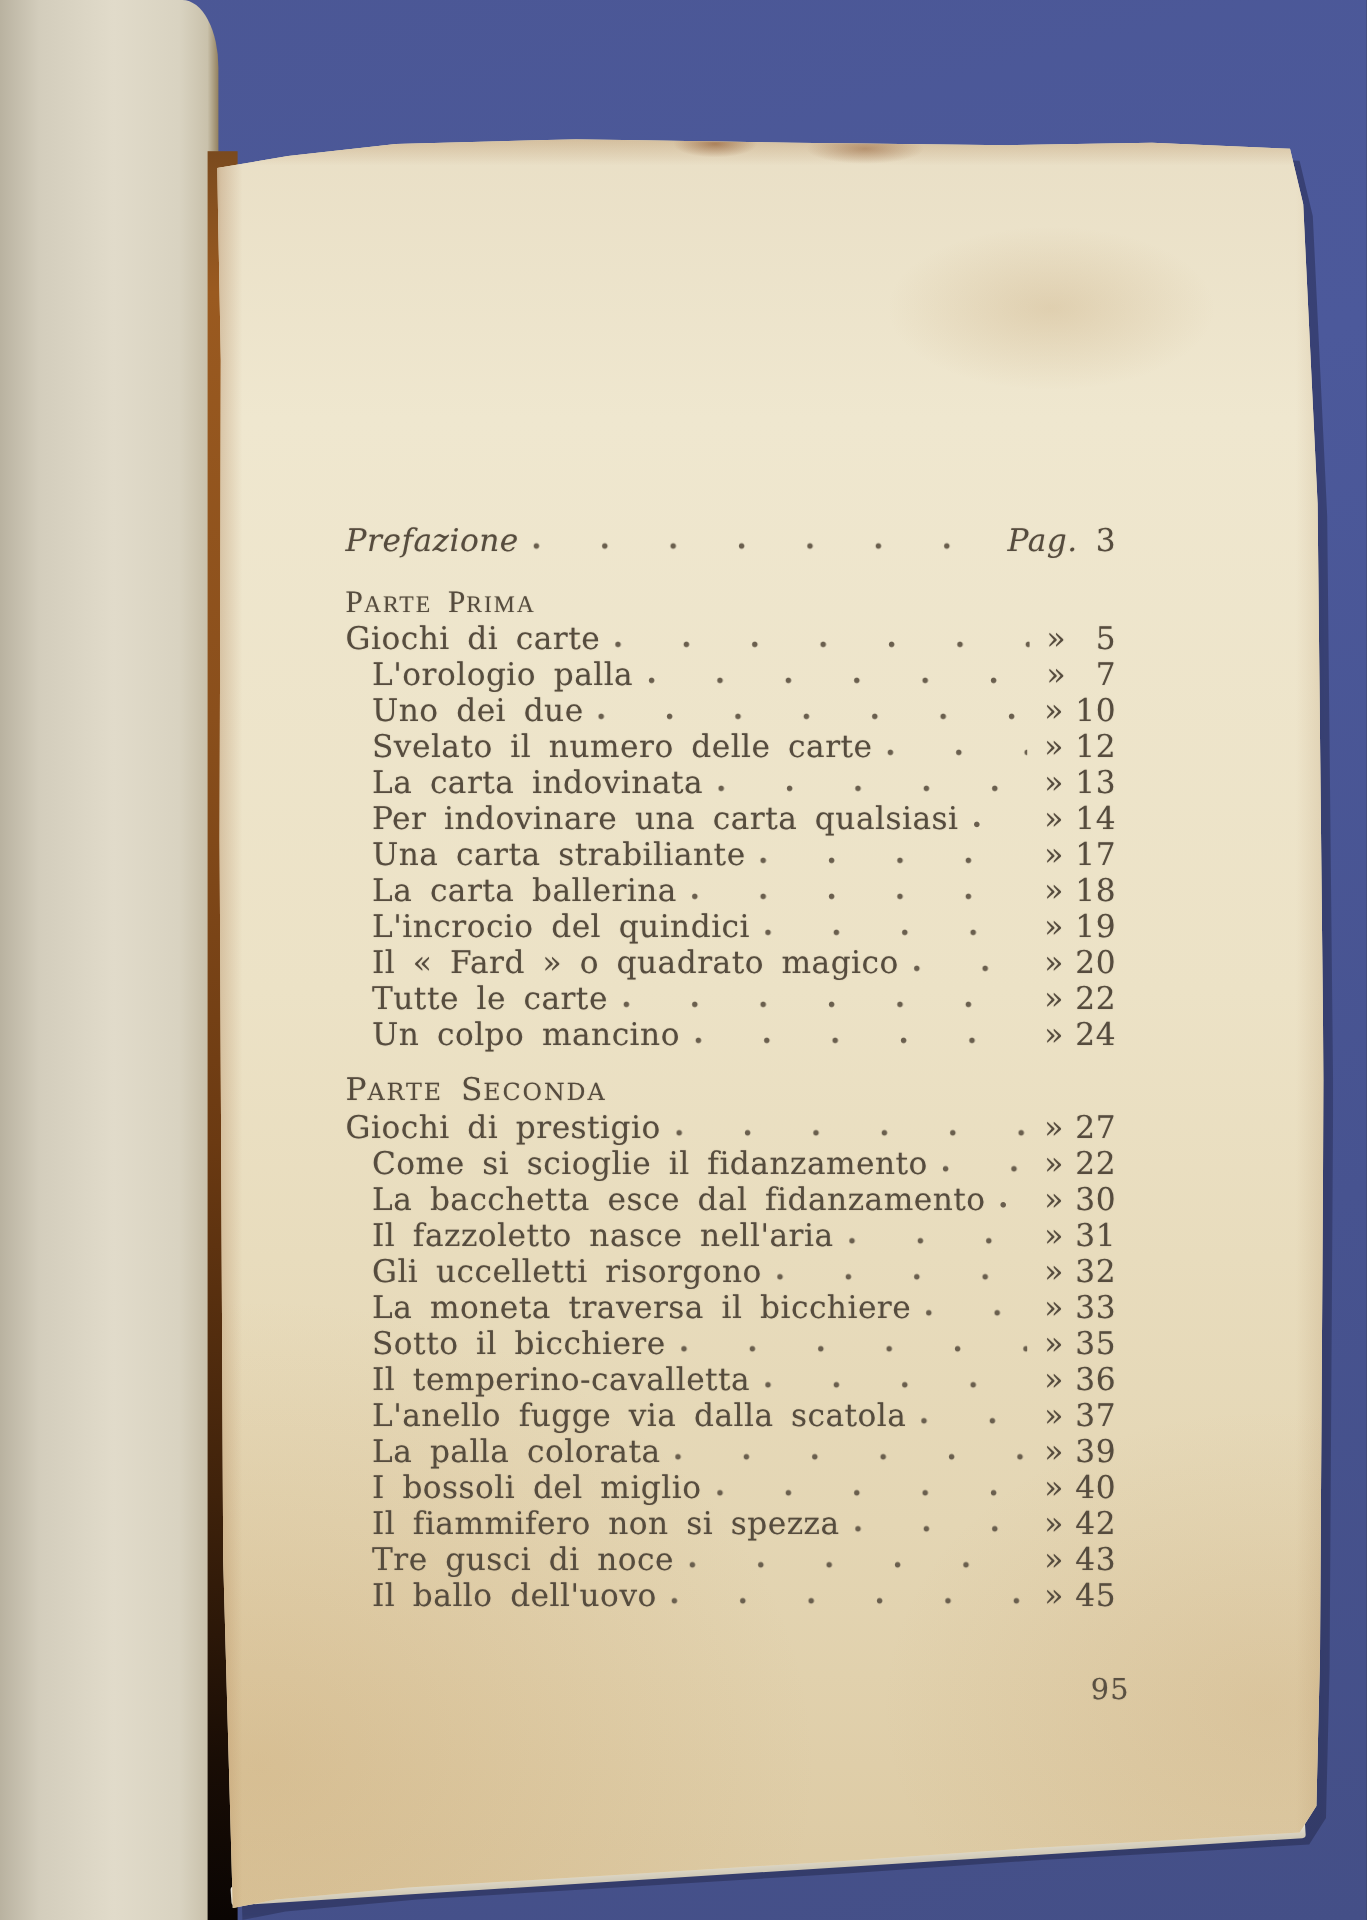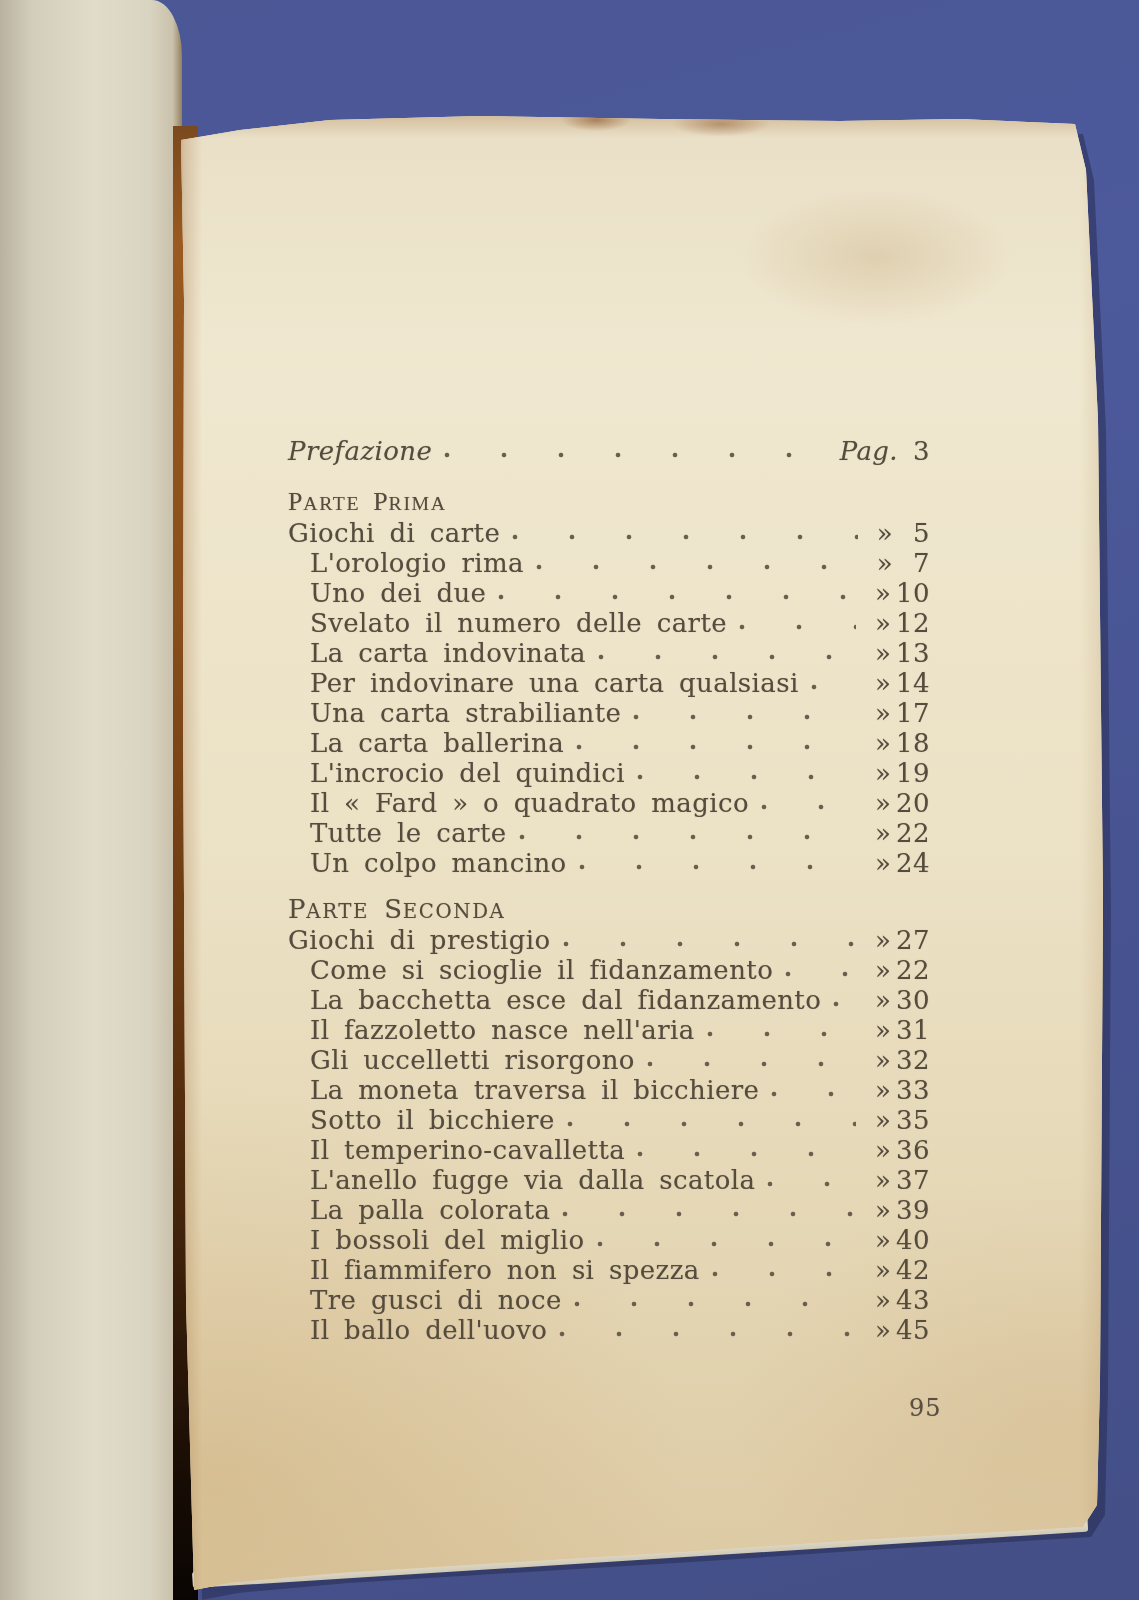--- a/index.html
+++ b/index.html
@@ -61,21 +61,21 @@
   .row.heading.first{margin-top:21px;font-family:Liberation Serif, serif;}
   .row.it .t,.row.it .mk{font-style:italic;}
   .t{flex:0 0 auto;text-align:right;}
   .sc{font-size:.76em;text-transform:uppercase;letter-spacing:1.6px;}
   .heading .t{letter-spacing:.8px;}
   .leader{
     flex:1 1 auto;align-self:flex-end;height:12px;margin:0 14px 5px 12px;
     background-image:radial-gradient(circle 2.4px at 3px 6px, #6a5f4e 1.9px, rgba(106,95,78,0) 2.7px);
     background-size:57px 12px;background-repeat:repeat-x;
   }
-  .mk{flex:0 0 auto;min-width:26px;text-align:center;}
+  .mk{flex:0 0 auto;min-width:26px;text-align:left;}
   .num{flex:0 0 32px;text-align:right;}
   .folio{
     position:absolute;left:733px;top:1282px;
     font-size:24px;color:#5a5042;letter-spacing:1px;
     text-shadow:0 0 1px rgba(88,78,62,.35);
   }
 </style>
 </head>
 <body>
 
@@ -95,21 +95,21 @@
         <div class="row heading first">
           <span class="t">P<span class="sc">arte</span> P<span class="sc">rima</span></span>
         </div>
         <div class="row entry after-head">
           <span class="t">Giochi di carte</span>
           <span class="leader"></span>
           <span class="mk">»</span>
           <span class="num">5</span>
         </div>
         <div class="row entry ind">
-          <span class="t">L'orologio rima</span>
+          <span class="t">L'orologio palla</span>
           <span class="leader"></span>
           <span class="mk">»</span>
           <span class="num">7</span>
         </div>
         <div class="row entry ind">
           <span class="t">Uno dei due</span>
           <span class="leader"></span>
           <span class="mk">»</span>
           <span class="num">10</span>
         </div>

